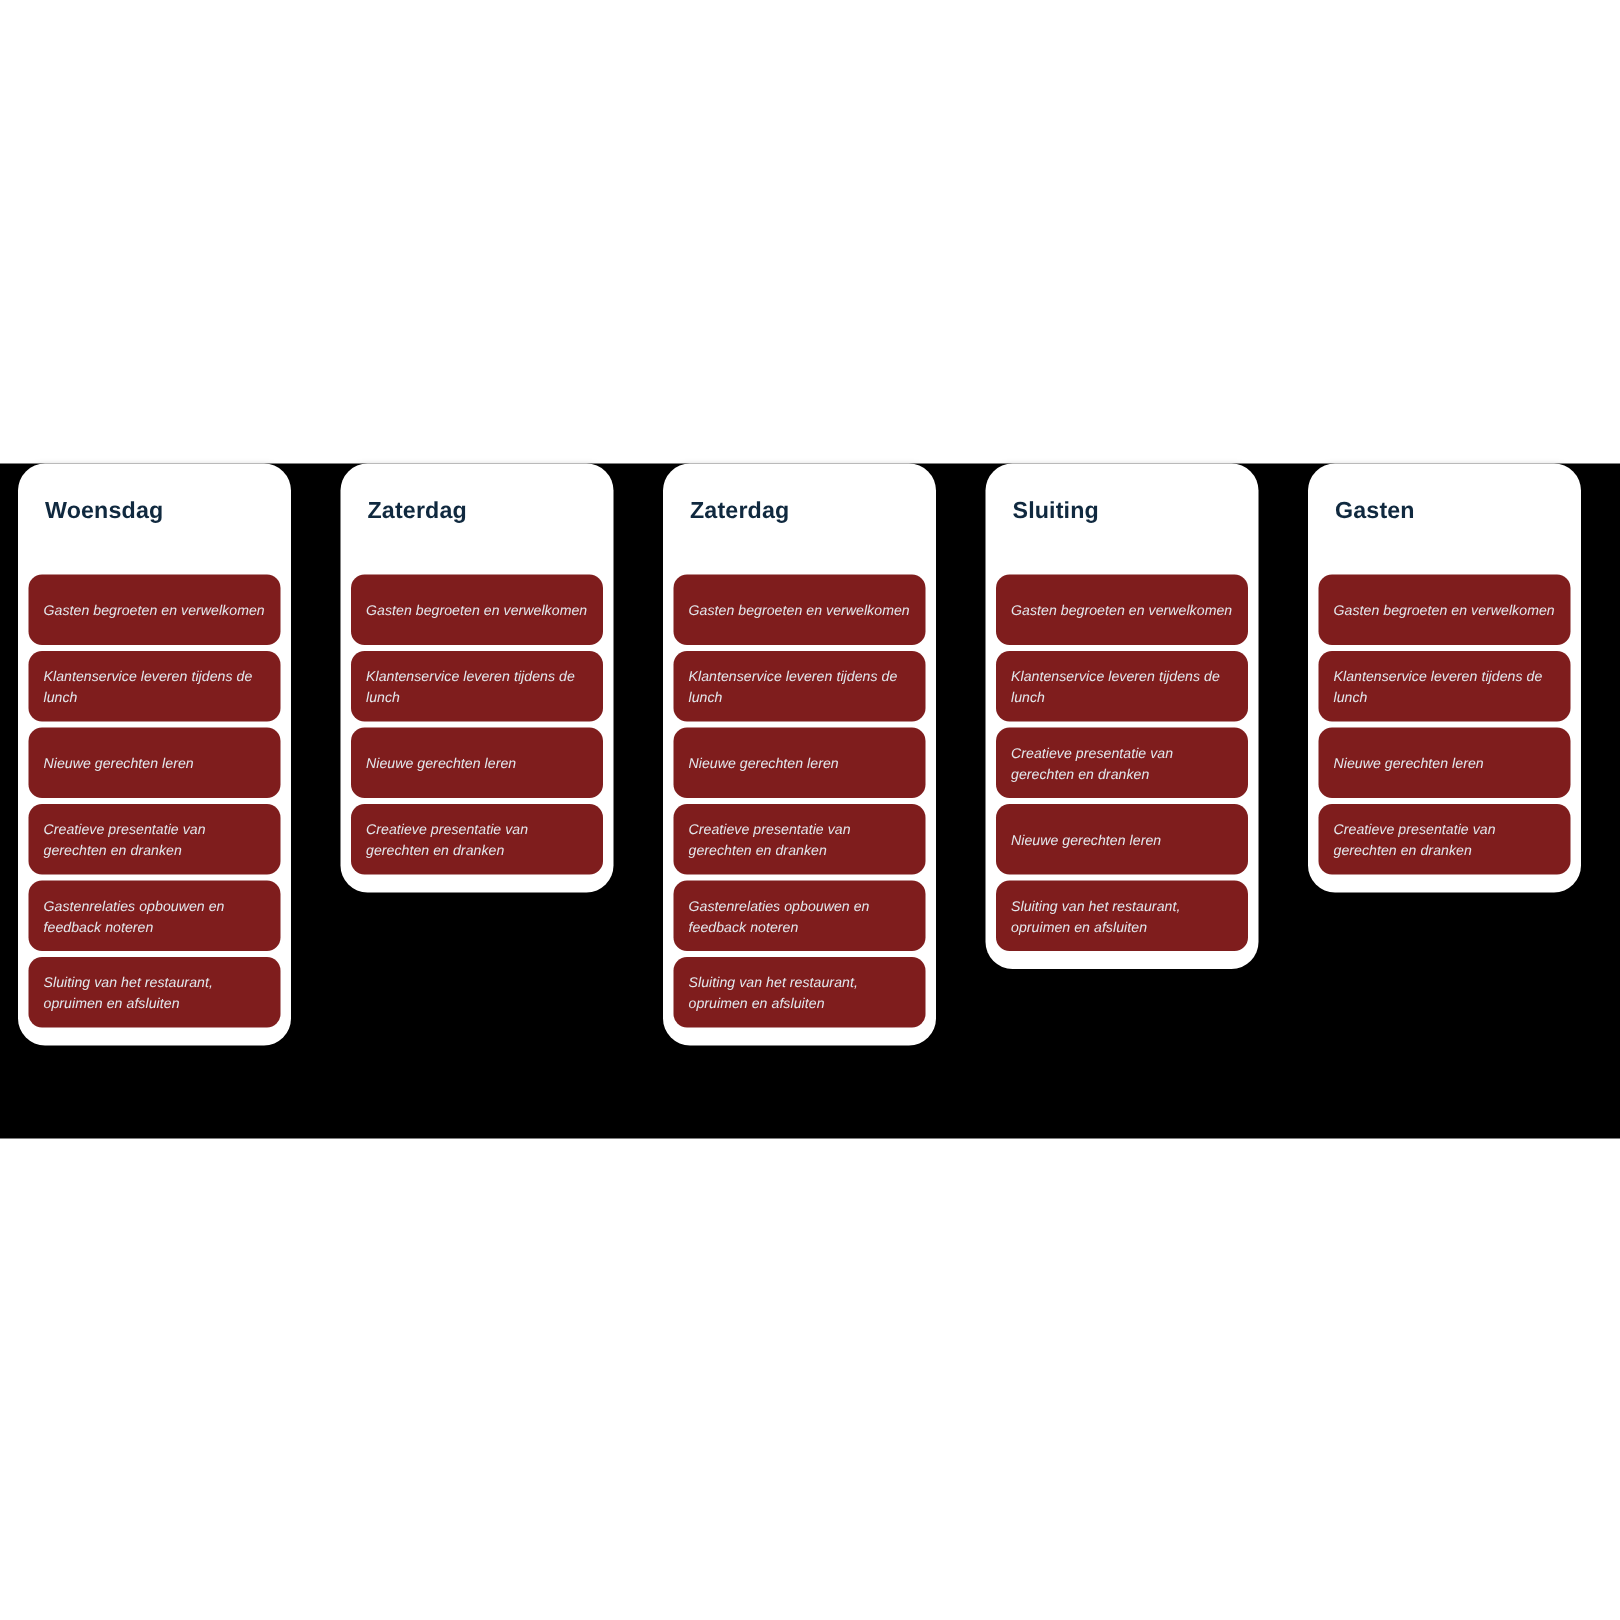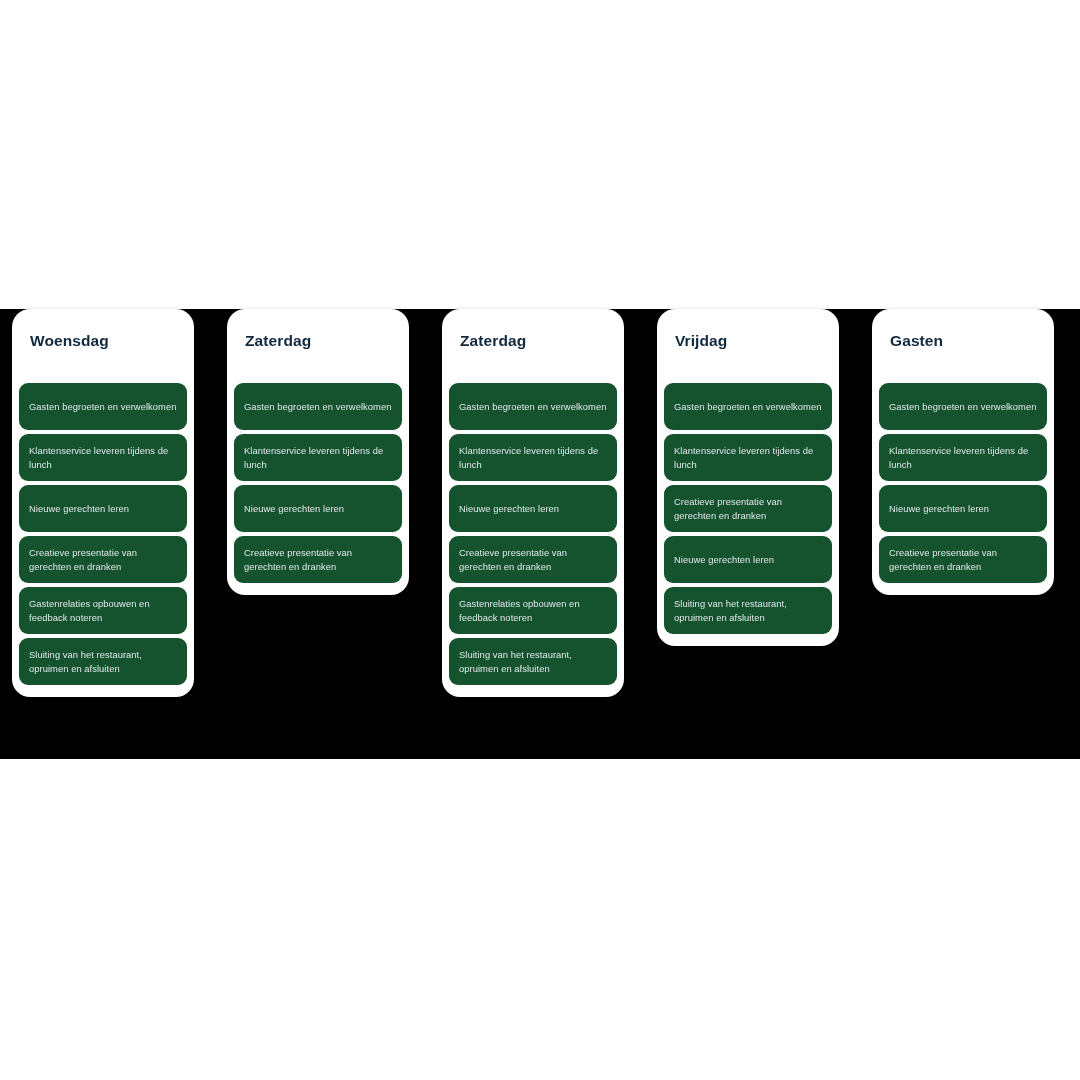--- a/index.html
+++ b/index.html
@@ -66,32 +66,33 @@
     line-height: 1.1;
   }
 
   .task-list {
     margin-top: 34px;
     display: flex;
     flex-direction: column;
   }
 
   .task-pill {
-    background: #14532d;
+    background: #7f1d1d;
     color: #e3e8ed;
     border-radius: 9px;
     min-height: 47px;
     box-sizing: border-box;
     padding: 0 9px 0 10px;
     margin-bottom: 4px;
     display: flex;
     align-items: center;
     font-size: 9.4px;
     line-height: 13.4px;
     letter-spacing: 0.05px;
+    font-style: italic;
   }
 
   .task-pill:last-child {
     margin-bottom: 0;
   }
 
   .task-pill span {
     display: block;
   }
 </style>
@@ -161,21 +162,21 @@
           </div>
           <div class="task-pill">
             <span>Gastenrelaties opbouwen en feedback noteren</span>
           </div>
           <div class="task-pill">
             <span>Sluiting van het restaurant, opruimen en afsluiten</span>
           </div>
         </div>
       </div>
       <div class="day-card">
-        <div class="day-title">Vrijdag</div>
+        <div class="day-title">Sluiting</div>
         <div class="task-list">
           <div class="task-pill">
             <span>Gasten begroeten en verwelkomen</span>
           </div>
           <div class="task-pill">
             <span>Klantenservice leveren tijdens de lunch</span>
           </div>
           <div class="task-pill">
             <span>Creatieve presentatie van gerechten en dranken</span>
           </div>

